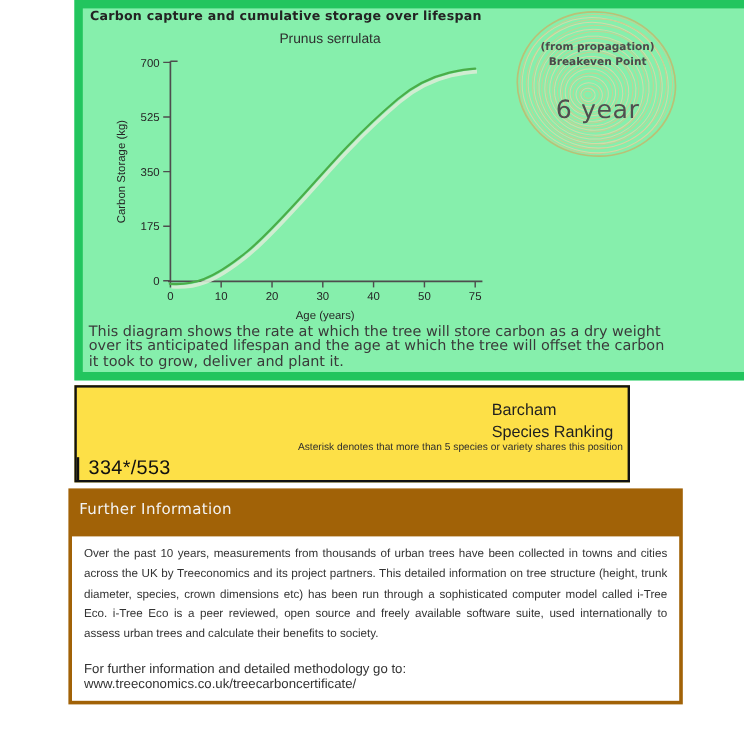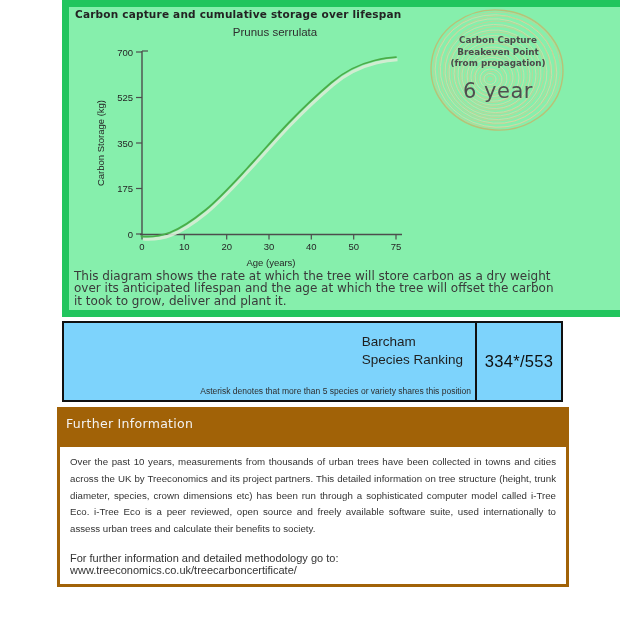--- a/index.html
+++ b/index.html
@@ -27,23 +27,23 @@
   .badge .ring.alt{stroke:#d5daa8;}
   .badge .ring.outer{stroke:#b9c176;stroke-width:1.4;}
   .badge-text{position:absolute;left:0;right:0;text-align:center;color:#4a4a4a;}
   .badge-small{top:28px;font-size:8.8px;font-weight:bold;line-height:11.5px;}
   .badge-value{top:72px;font-size:21px;font-weight:400;color:#4f4f4f;letter-spacing:.5px;}
 
   .chart-desc{position:absolute;left:5px;bottom:3px;width:488px;font-size:12px;
               line-height:12.5px;color:#3a3a3a;}
 
   
-  .box-rank{position:absolute;left:62px;top:321px;width:501px;height:81px;
-            border:2px solid #111;box-sizing:border-box;display:flex;background:#7dd3fc;
-            font-family:"Liberation Sans",sans-serif;}
+  .box-rank{position:absolute;left:62px;top:321px;width:463px;height:81px;
+            border:2px solid #111;box-sizing:border-box;display:flex;background:#fde047;
+            font-family:"Liberation Sans",sans-serif;flex-direction:column;}
   .rank-left{flex:1;position:relative;}
   .rank-heading{position:absolute;right:12px;top:10px;text-align:left;
                 font-size:13.5px;line-height:17.5px;color:#1f1f1f;}
   .rank-footnote{position:absolute;right:4px;bottom:4px;font-size:8.5px;color:#2e2e2e;}
   .rank-right{width:84px;border-left:2px solid #111;display:flex;align-items:center;
               justify-content:center;font-size:16.5px;color:#101010;letter-spacing:.3px;}
 
   
   .box-info{position:absolute;left:57px;top:407px;width:512px;height:180px;
             background:#a16207;box-sizing:border-box;padding:0 3px 3px 3px;}
@@ -142,23 +142,22 @@
           <ellipse class="ring" cx="63" cy="71" rx="18.5" ry="17" transform="rotate(-11 63 71)"></ellipse>
           <ellipse class="ring alt" cx="62" cy="71" rx="16" ry="14.5" transform="rotate(9 62 71)"></ellipse>
           <ellipse class="ring" cx="62" cy="71" rx="13.5" ry="12.5" transform="rotate(-5 62 71)"></ellipse>
           <ellipse class="ring alt" cx="62" cy="72" rx="11" ry="10" transform="rotate(14 62 72)"></ellipse>
           <ellipse class="ring" cx="62" cy="72" rx="8.5" ry="7.5" transform="rotate(-7 62 72)"></ellipse>
           <ellipse class="ring alt" cx="61" cy="72" rx="6" ry="5.5" transform="rotate(10 61 72)"></ellipse>
           <ellipse class="ring" cx="61" cy="72" rx="3.5" ry="3" transform="rotate(-4 61 72)"></ellipse>
         </g>
       </svg>
       <div class="badge-text badge-small">
-        <div>Carbon Capture</div>
+        <div>(from propagation)</div>
         <div>Breakeven Point</div>
-        <div>(from propagation)</div>
       </div>
       <div class="badge-text badge-value">6 year</div>
     </div>
 
     <div class="chart-desc">This diagram shows the rate at which the tree will store carbon as a dry weight over its anticipated lifespan and the age at which the tree will offset the carbon it took to grow, deliver and plant it.</div>
   </div>
 
   <div class="box-rank">
     <div class="rank-left">
       <div class="rank-heading">

